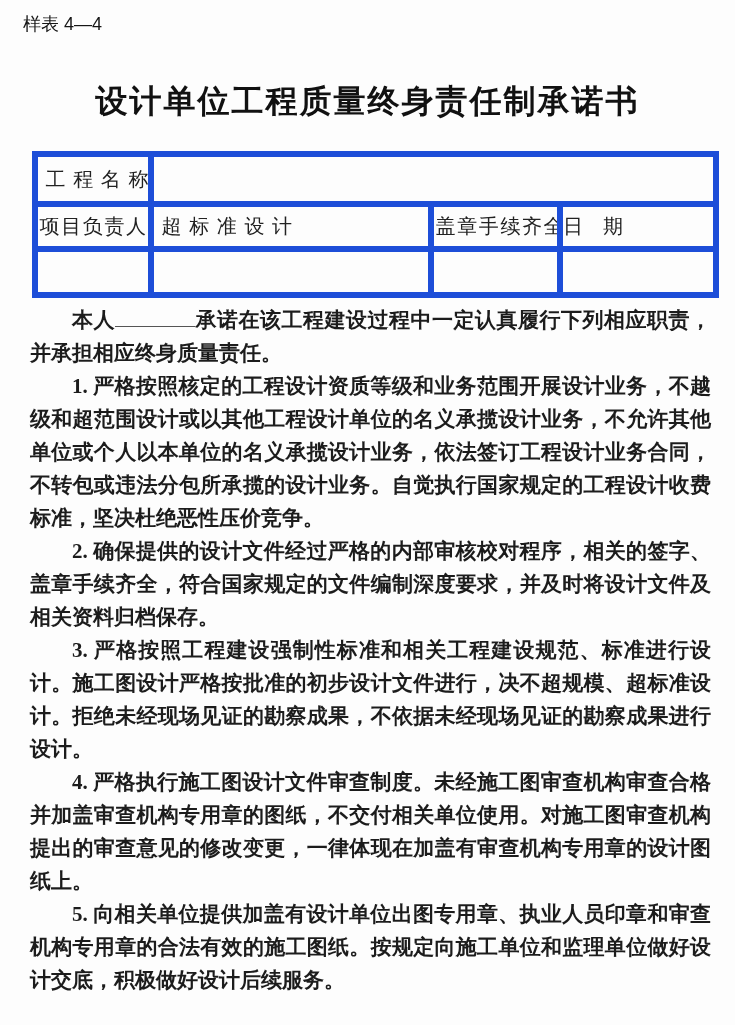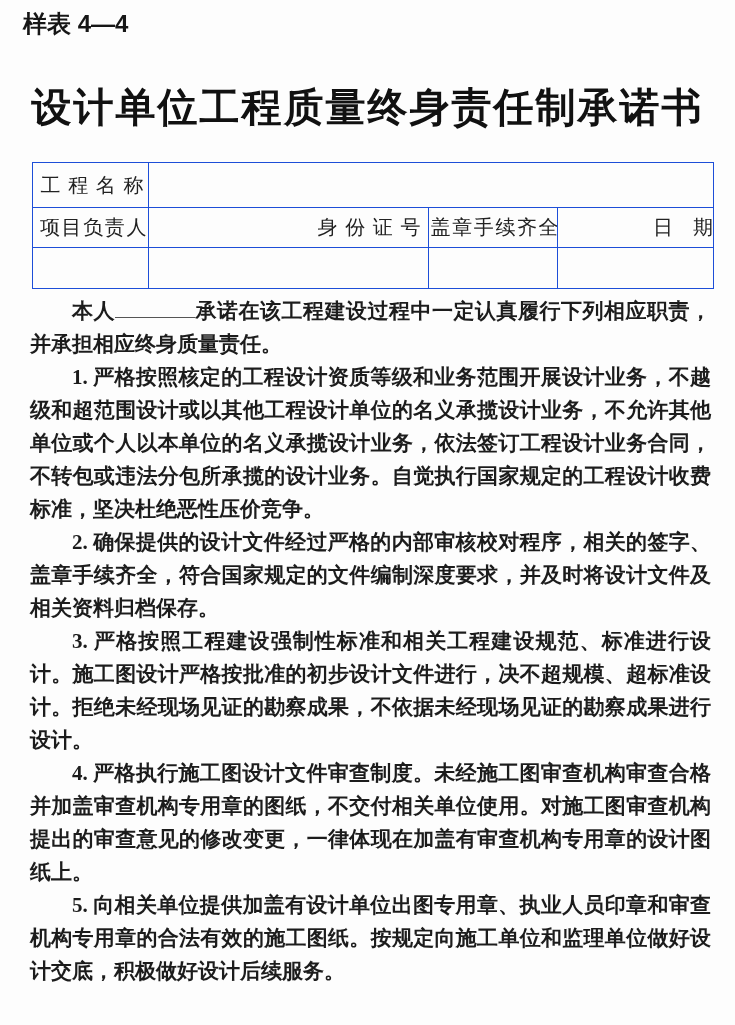--- a/index.html
+++ b/index.html
@@ -9,46 +9,46 @@
     margin: 0 auto;
     background: #fdfdfd;
     box-sizing: border-box;
     overflow: hidden;
     color: #1c1c1c;
   }
   .form-label {
     padding-top: 12px;
     margin-left: 23px;
     font-family: "Liberation Sans", "DejaVu Sans", sans-serif;
-    font-weight: bold;
-    font-size: 24px;
+    font-weight: normal;
+    font-size: 18px;
     line-height: 24px;
     color: #161616;
   }
   .doc-title {
     margin: 44px 0 0 0;
     text-align: center;
     font-family: "Liberation Serif", "DejaVu Serif", serif;
-    font-size: 40px;
+    font-size: 32px;
     font-weight: 700;
     letter-spacing: 2px;
     color: #111;
   }
   table.header-table {
     border-collapse: collapse;
     table-layout: fixed;
     margin: 27px 0 0 32px;
     width: 681px;
     font-family: "Liberation Serif", "DejaVu Serif", serif;
     font-size: 20px;
     color: #222;
   }
   table.header-table td {
-    border: 1px solid #1d4ed8;
-    text-align: right;
+    border: 6px solid #1d4ed8;
+    text-align: left;
     vertical-align: middle;
     padding: 0;
     overflow: hidden;
     white-space: nowrap;
   }
   .row-1 td { height: 44px; }
   .row-2 td { height: 37px; }
   .row-3 td { height: 39px; }
   .row-4 td { height: 40px; }
   .ls-wide { letter-spacing: 0.38em; text-indent: 0.38em; }
@@ -87,21 +87,21 @@
       <col style="width:129px">
       <col style="width:156px">
     </colgroup>
     <tbody>
       <tr class="row-1">
         <td class="ls-wide">工程名称</td>
         <td colspan="3"></td>
       </tr>
       <tr class="row-3">
         <td class="ls-sm">项目负责人</td>
-        <td class="ls-wide">身份证号</td>
+        <td class="ls-wide">超标准设计</td>
         <td class="ls-sm">盖章手续齐全</td>
         <td>日　期</td>
       </tr>
       <tr class="row-4">
         <td></td>
         <td></td>
         <td></td>
         <td></td>
       </tr>
     </tbody>

